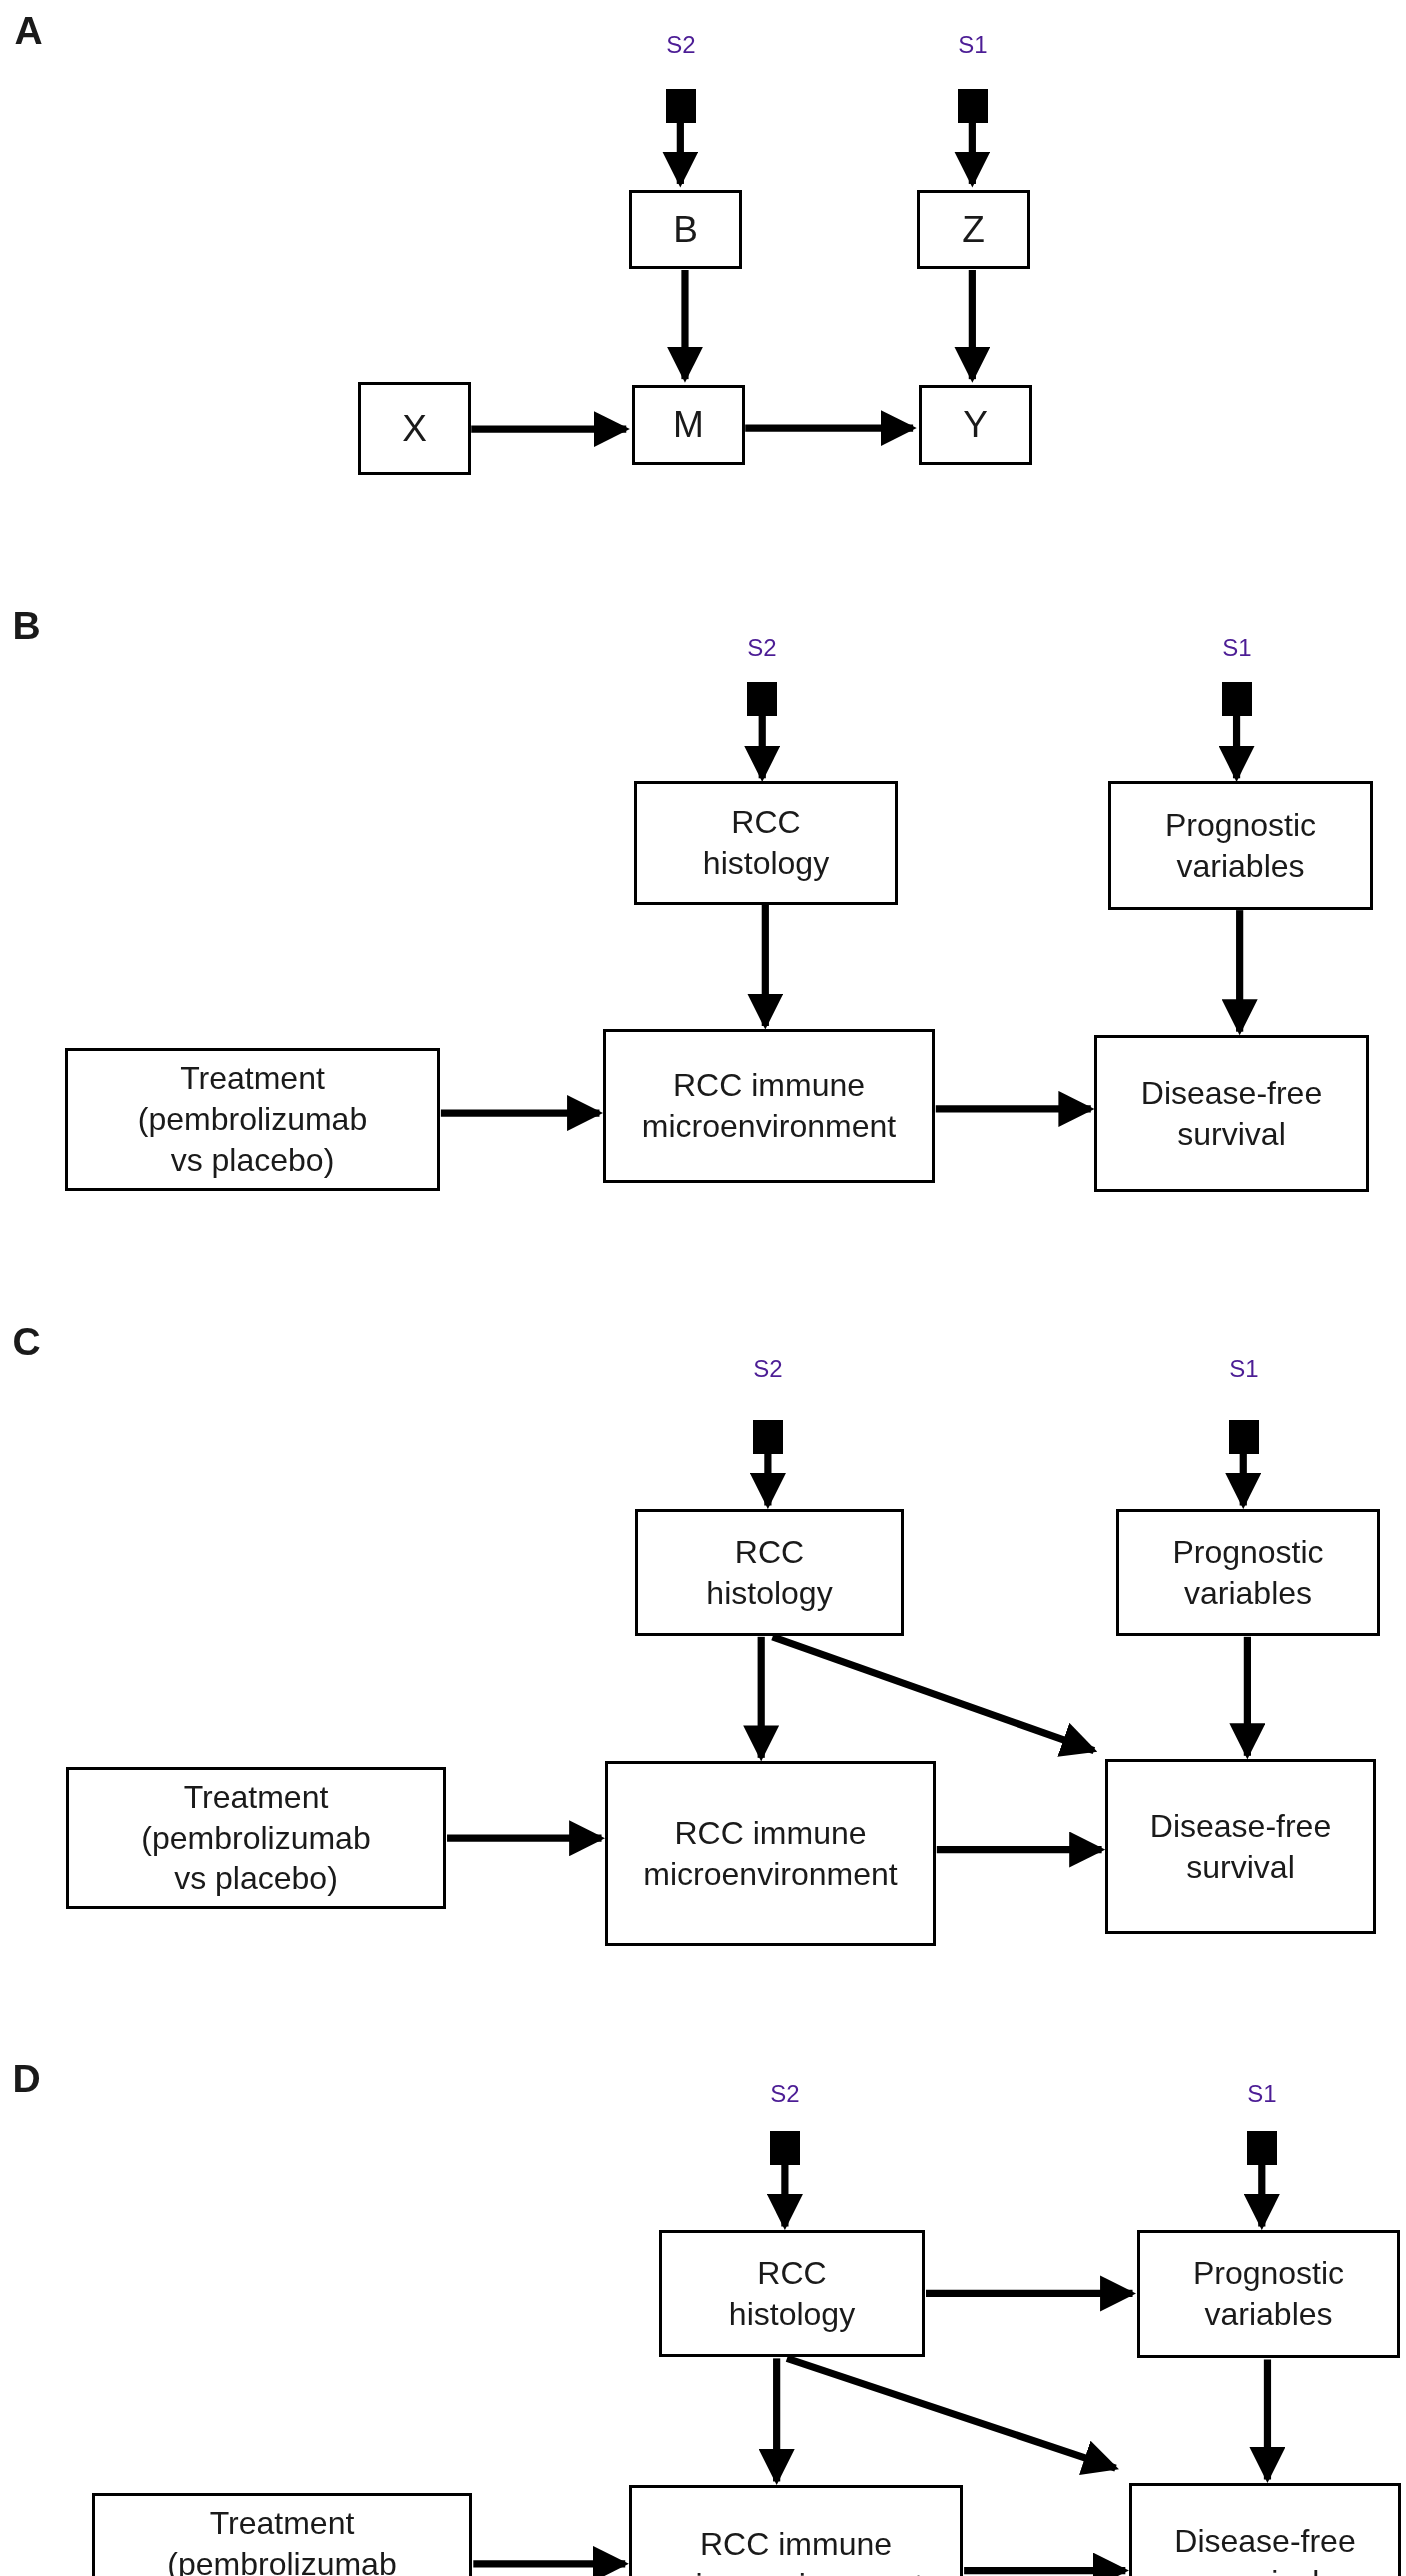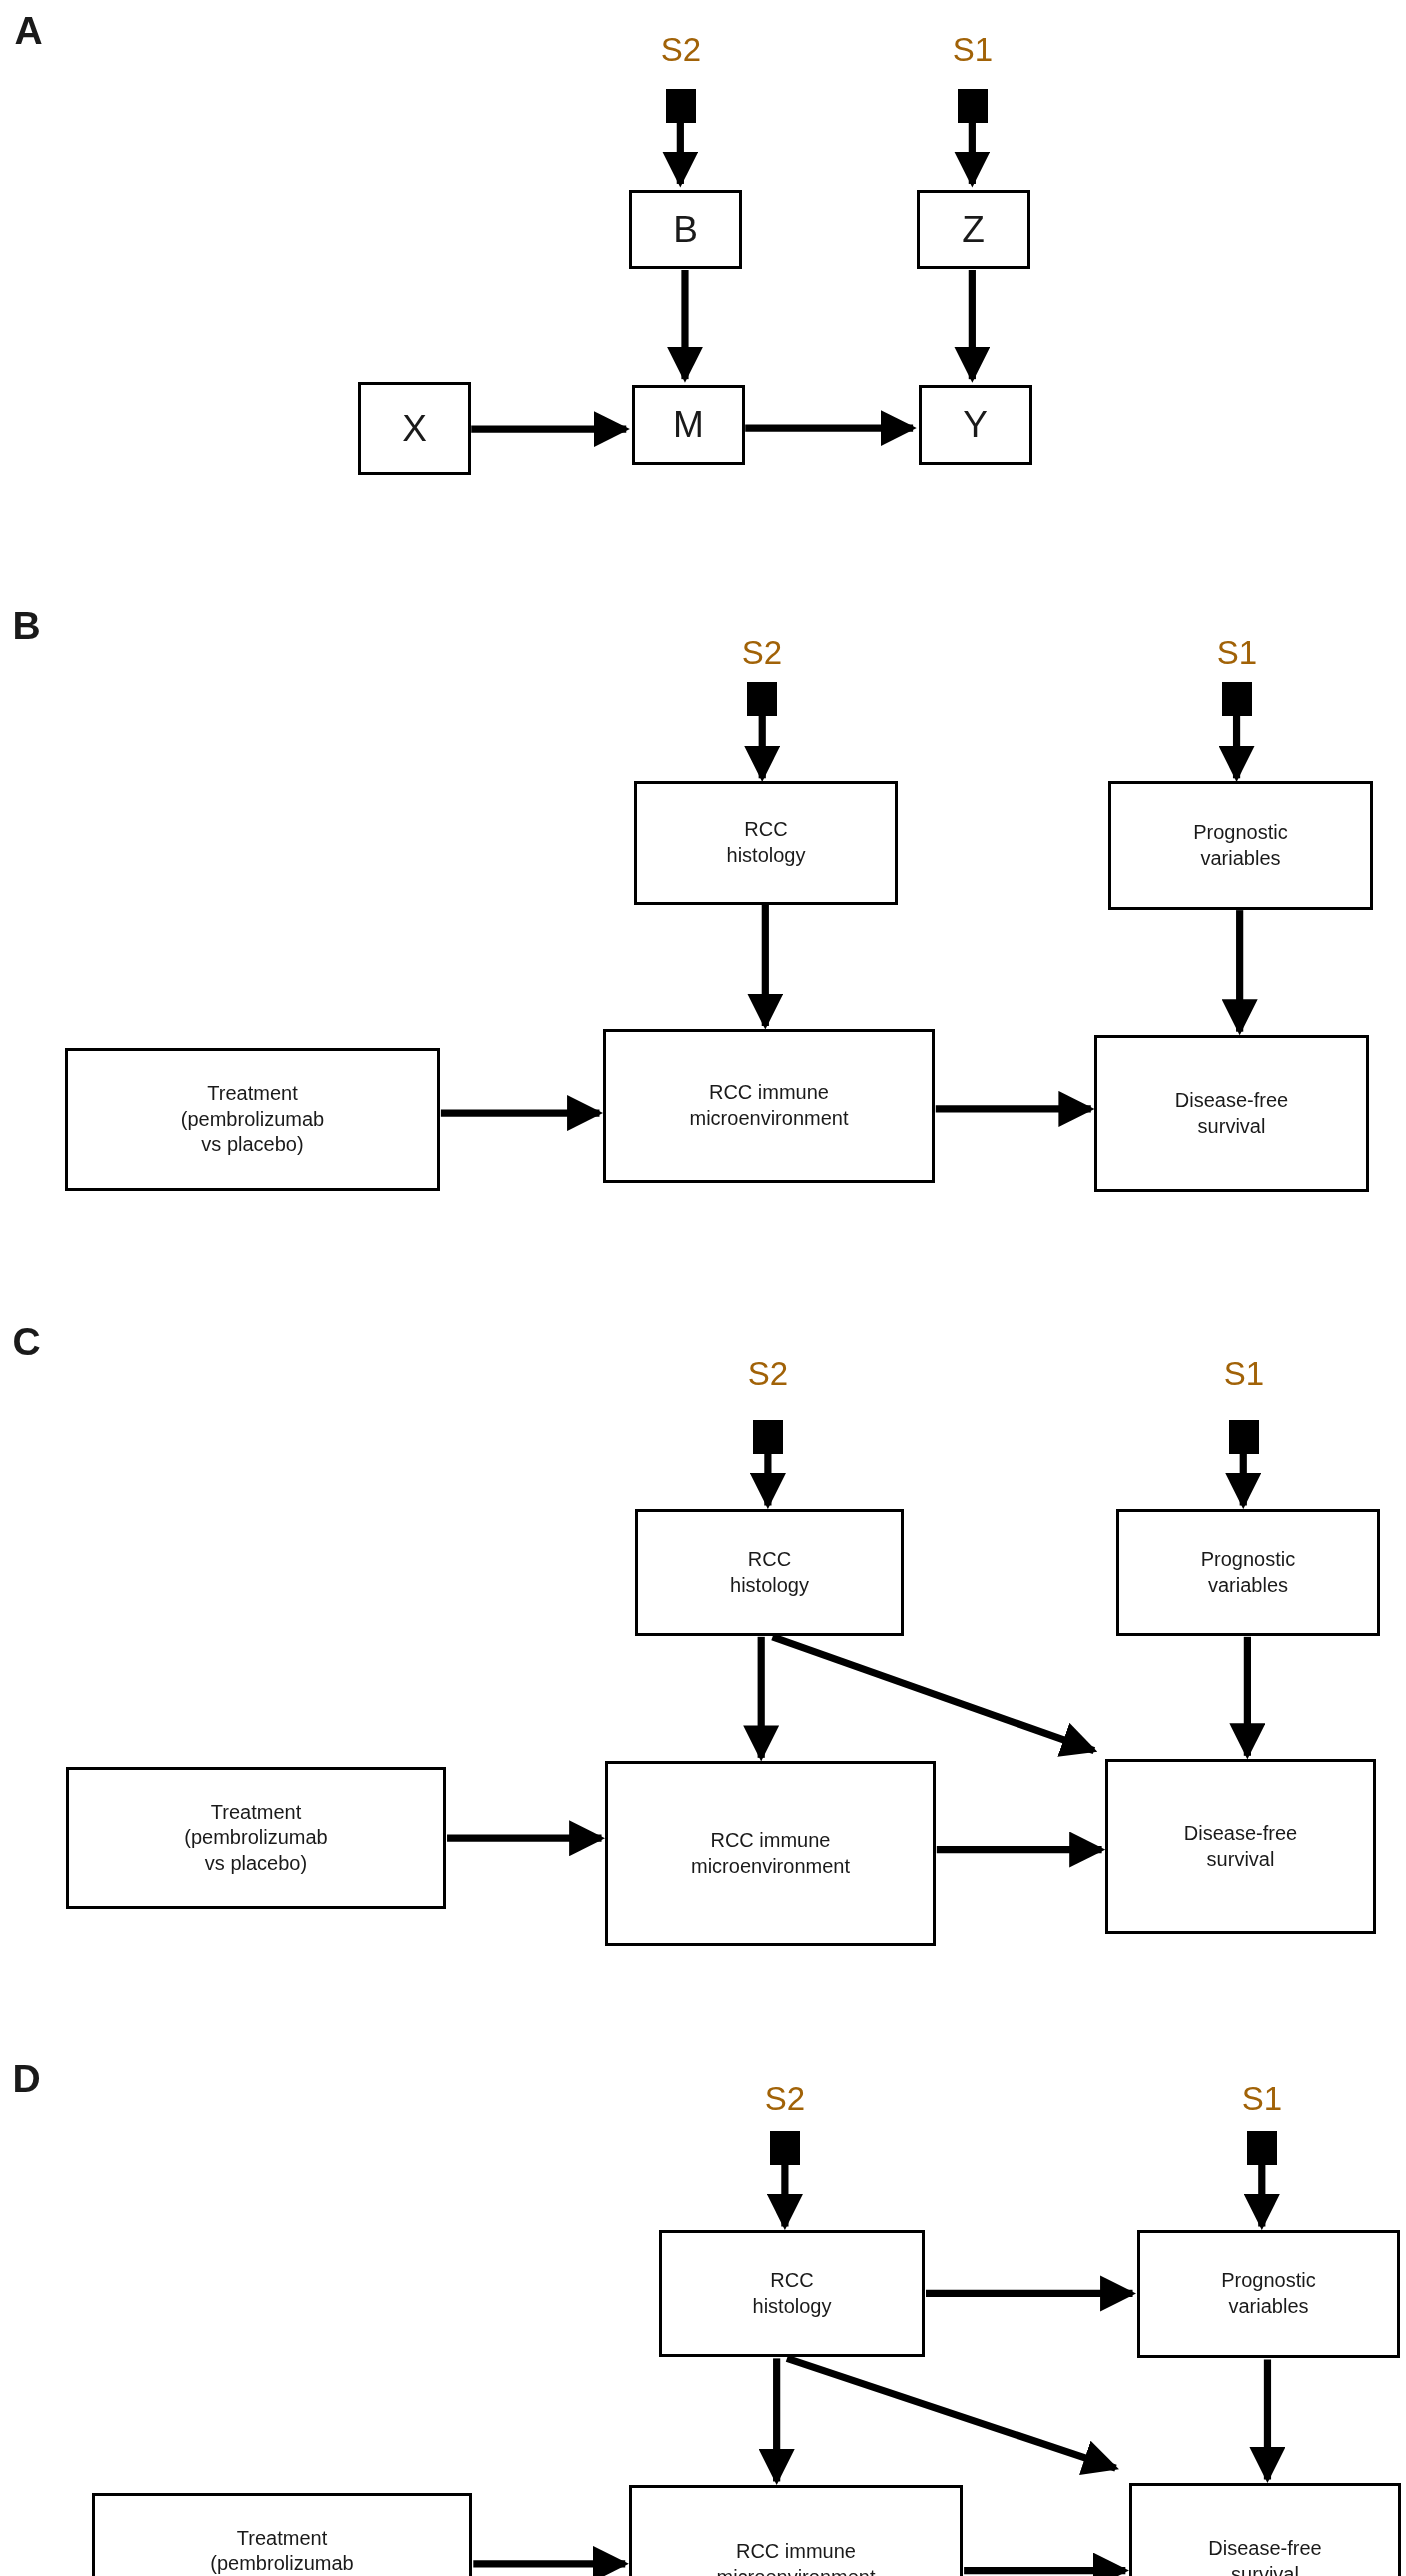--- a/index.html
+++ b/index.html
@@ -21,29 +21,29 @@
   .node {
     position: absolute;
     box-sizing: border-box;
     border: 3.1px solid #000000;
     background: #ffffff;
     display: flex;
     align-items: center;
     justify-content: center;
     text-align: center;
     white-space: pre-line;
-    font-size: 20px;
+    font-size: 32px;
     line-height: 1.28;
     color: #1a1a1a;
   }
   .node.letter { font-size: 37px; }
   .s-label {
     position: absolute;
-    font-size: 33px;
-    color: #a16207;
+    font-size: 24px;
+    color: #4c1d95;
     transform: translateX(-50%);
     white-space: nowrap;
   }
   .s-square {
     position: absolute;
     width: 30px;
     height: 34px;
     background: #000000;
     transform: translateX(-50%);
   }

